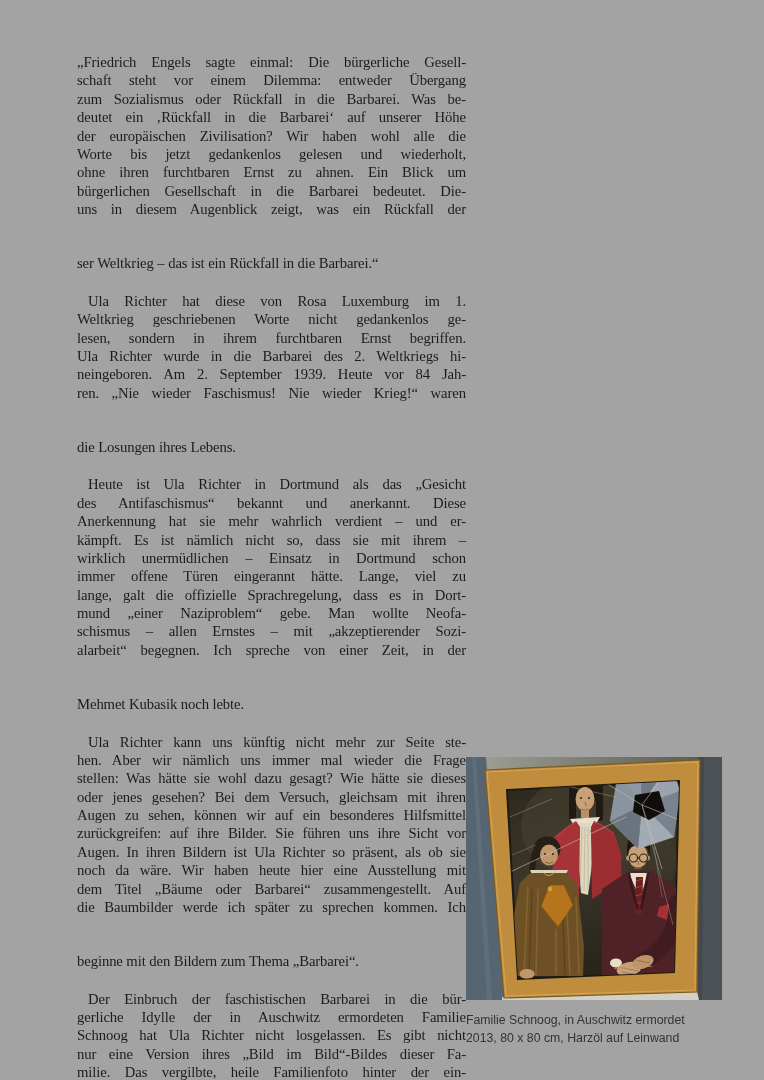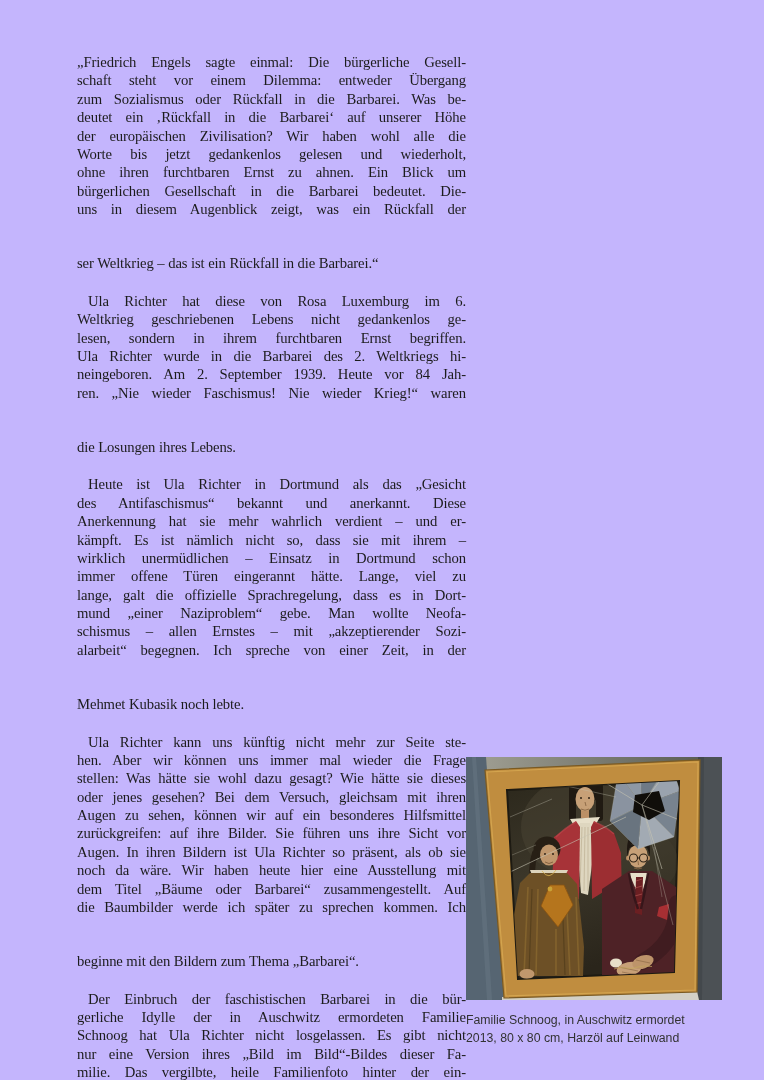--- a/index.html
+++ b/index.html
@@ -1,18 +1,18 @@
 <!DOCTYPE html>
 <html lang="de" style="--wall-left: #566572; --wall-right: #4c5155; --frame: #c08d3f; --skin: #c7a077; --jacket: #a73338; --suit: #4e2226; --tie: #6c1f22; --dress: #6d5026; --panel: #b5751d; --blouse: #e7dfc9; --glass: #8e98a4;"><head>
 <meta charset="utf-8">
 <style>
   html,body { margin:0; padding:0; background:#ffffff; }
   body { width:764px; height:1080px; position:relative; overflow:hidden;
          font-family:"Liberation Serif", serif; }
-  .page { position:absolute; inset:0; background:#c4b5fd; }
+  .page { position:absolute; inset:0; background:#a3a3a3; }
 
   
   .text-column { position:absolute; left:77px; top:53px; width:389px;
                  color:#1c1c1c; font-size:14.7px; letter-spacing:-0.1px; }
   .para { margin:0 0 19px 0; line-height:18.37px; }
   .para:last-child { margin-bottom:0; }
   .line { display:block; text-align:justify; text-align-last:justify; white-space:normal; }
   .line.last { text-align-last:left;margin-top:36px; }
   .line.first-indent { text-indent:11px; }
 
@@ -34,22 +34,22 @@
         <span class="line">zum Sozialismus oder Rückfall in die Barbarei. Was be-</span>
         <span class="line">deutet ein ‚Rückfall in die Barbarei‘ auf unserer Höhe</span>
         <span class="line">der europäischen Zivilisation? Wir haben wohl alle die</span>
         <span class="line">Worte bis jetzt gedankenlos gelesen und wiederholt,</span>
         <span class="line">ohne ihren furchtbaren Ernst zu ahnen. Ein Blick um</span>
         <span class="line">bürgerlichen Gesellschaft in die Barbarei bedeutet. Die-</span>
         <span class="line">uns in diesem Augenblick zeigt, was ein Rückfall der</span>
         <span class="line last">ser Weltkrieg – das ist ein Rückfall in die Barbarei.“</span>
       </p>
       <p class="para">
-        <span class="line first-indent">Ula Richter hat diese von Rosa Luxemburg im 6.</span>
-        <span class="line">Weltkrieg geschriebenen Lebens nicht gedankenlos ge-</span>
+        <span class="line first-indent">Ula Richter hat diese von Rosa Luxemburg im 1.</span>
+        <span class="line">Weltkrieg geschriebenen Worte nicht gedankenlos ge-</span>
         <span class="line">lesen, sondern in ihrem furchtbaren Ernst begriffen.</span>
         <span class="line">Ula Richter wurde in die Barbarei des 2. Weltkriegs hi-</span>
         <span class="line">neingeboren. Am 2. September 1939. Heute vor 84 Jah-</span>
         <span class="line">ren. „Nie wieder Faschismus! Nie wieder Krieg!“ waren</span>
         <span class="line last">die Losungen ihres Lebens.</span>
       </p>
       <p class="para">
         <span class="line first-indent">Heute ist Ula Richter in Dortmund als das „Gesicht</span>
         <span class="line">des Antifaschismus“ bekannt und anerkannt. Diese</span>
         <span class="line">Anerkennung hat sie mehr wahrlich verdient – und er-</span>
@@ -57,21 +57,21 @@
         <span class="line">wirklich unermüdlichen – Einsatz in Dortmund schon</span>
         <span class="line">immer offene Türen eingerannt hätte. Lange, viel zu</span>
         <span class="line">lange, galt die offizielle Sprachregelung, dass es in Dort-</span>
         <span class="line">mund „einer Naziproblem“ gebe. Man wollte Neofa-</span>
         <span class="line">schismus – allen Ernstes – mit „akzeptierender Sozi-</span>
         <span class="line">alarbeit“ begegnen. Ich spreche von einer Zeit, in der</span>
         <span class="line last">Mehmet Kubasik noch lebte.</span>
       </p>
       <p class="para">
         <span class="line first-indent">Ula Richter kann uns künftig nicht mehr zur Seite ste-</span>
-        <span class="line">hen. Aber wir können uns immer mal wieder die Frage</span>
+        <span class="line">hen. Aber wir nämlich uns immer mal wieder die Frage</span>
         <span class="line">stellen: Was hätte sie wohl dazu gesagt? Wie hätte sie dieses</span>
         <span class="line">oder jenes gesehen? Bei dem Versuch, gleichsam mit ihren</span>
         <span class="line">Augen zu sehen, können wir auf ein besonderes Hilfsmittel</span>
         <span class="line">zurückgreifen: auf ihre Bilder. Sie führen uns ihre Sicht vor</span>
         <span class="line">Augen. In ihren Bildern ist Ula Richter so präsent, als ob sie</span>
         <span class="line">noch da wäre. Wir haben heute hier eine Ausstellung mit</span>
         <span class="line">dem Titel „Bäume oder Barbarei“ zusammengestellt. Auf</span>
         <span class="line">die Baumbilder werde ich später zu sprechen kommen. Ich</span>
         <span class="line last">beginne mit den Bildern zum Thema „Barbarei“.</span>
       </p>

